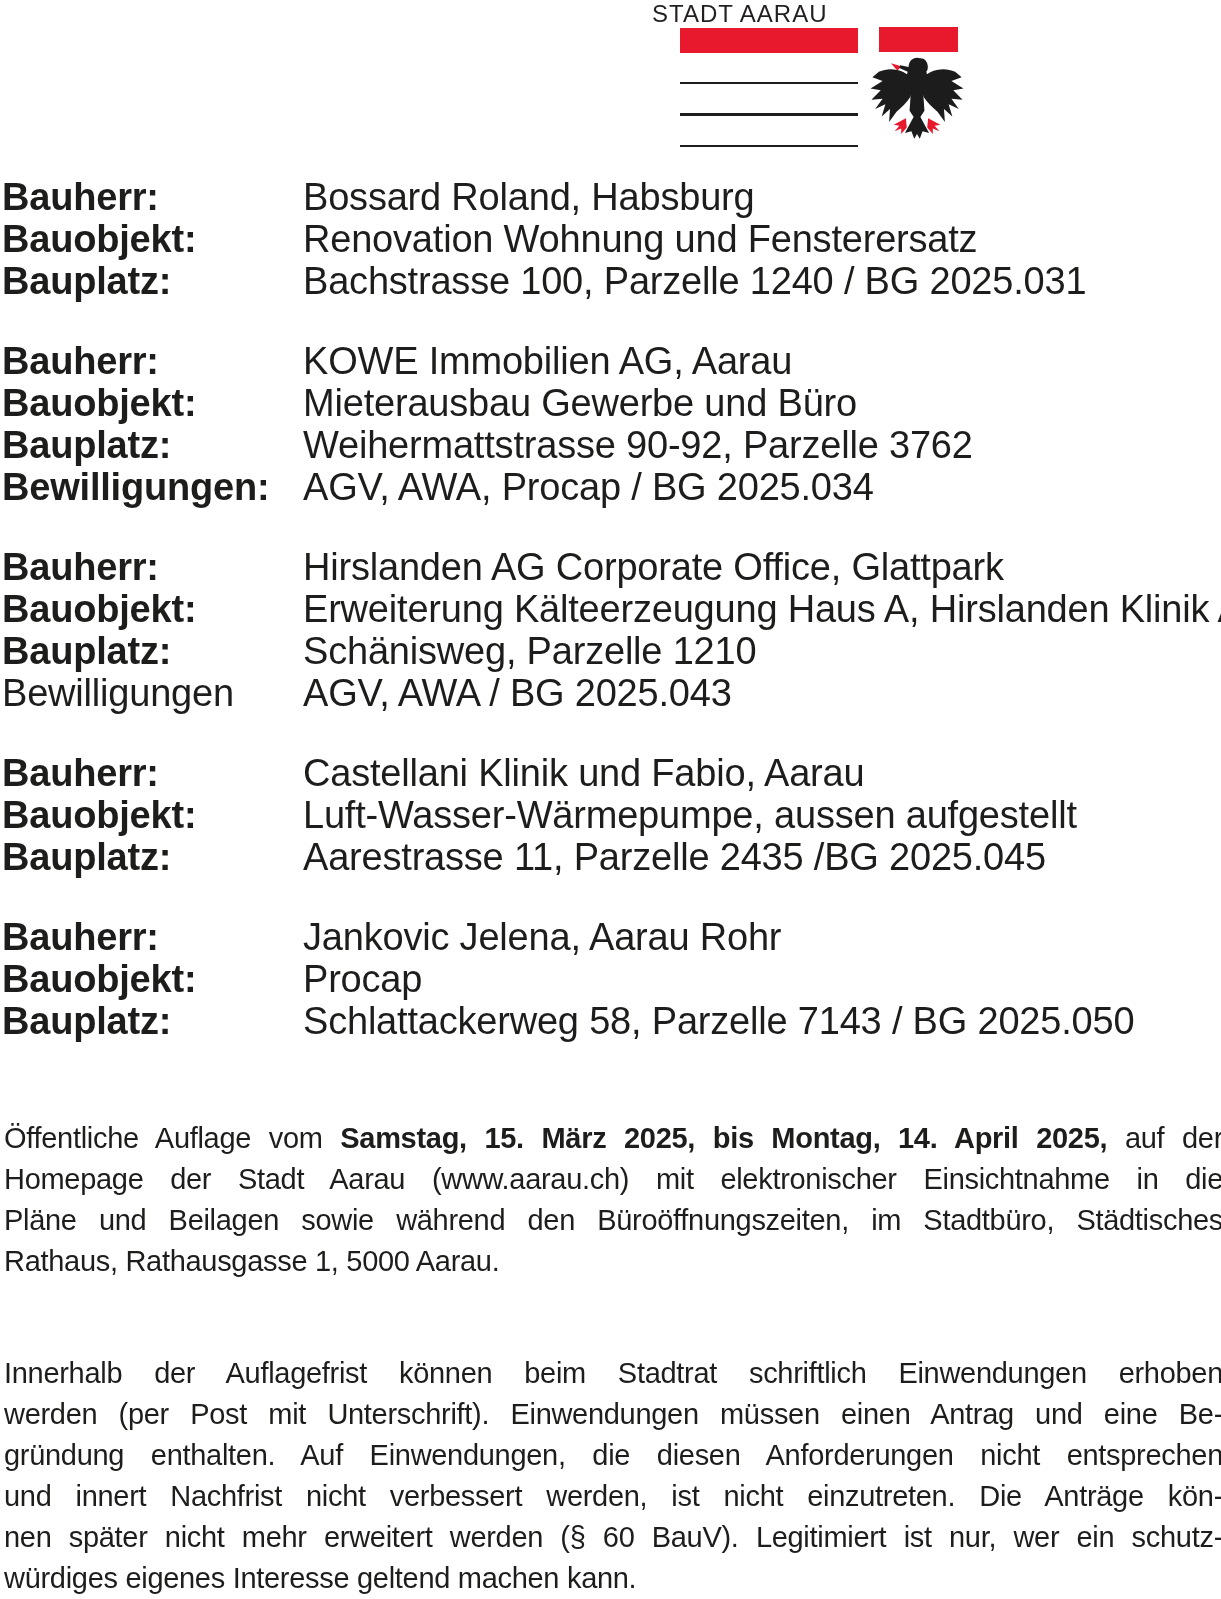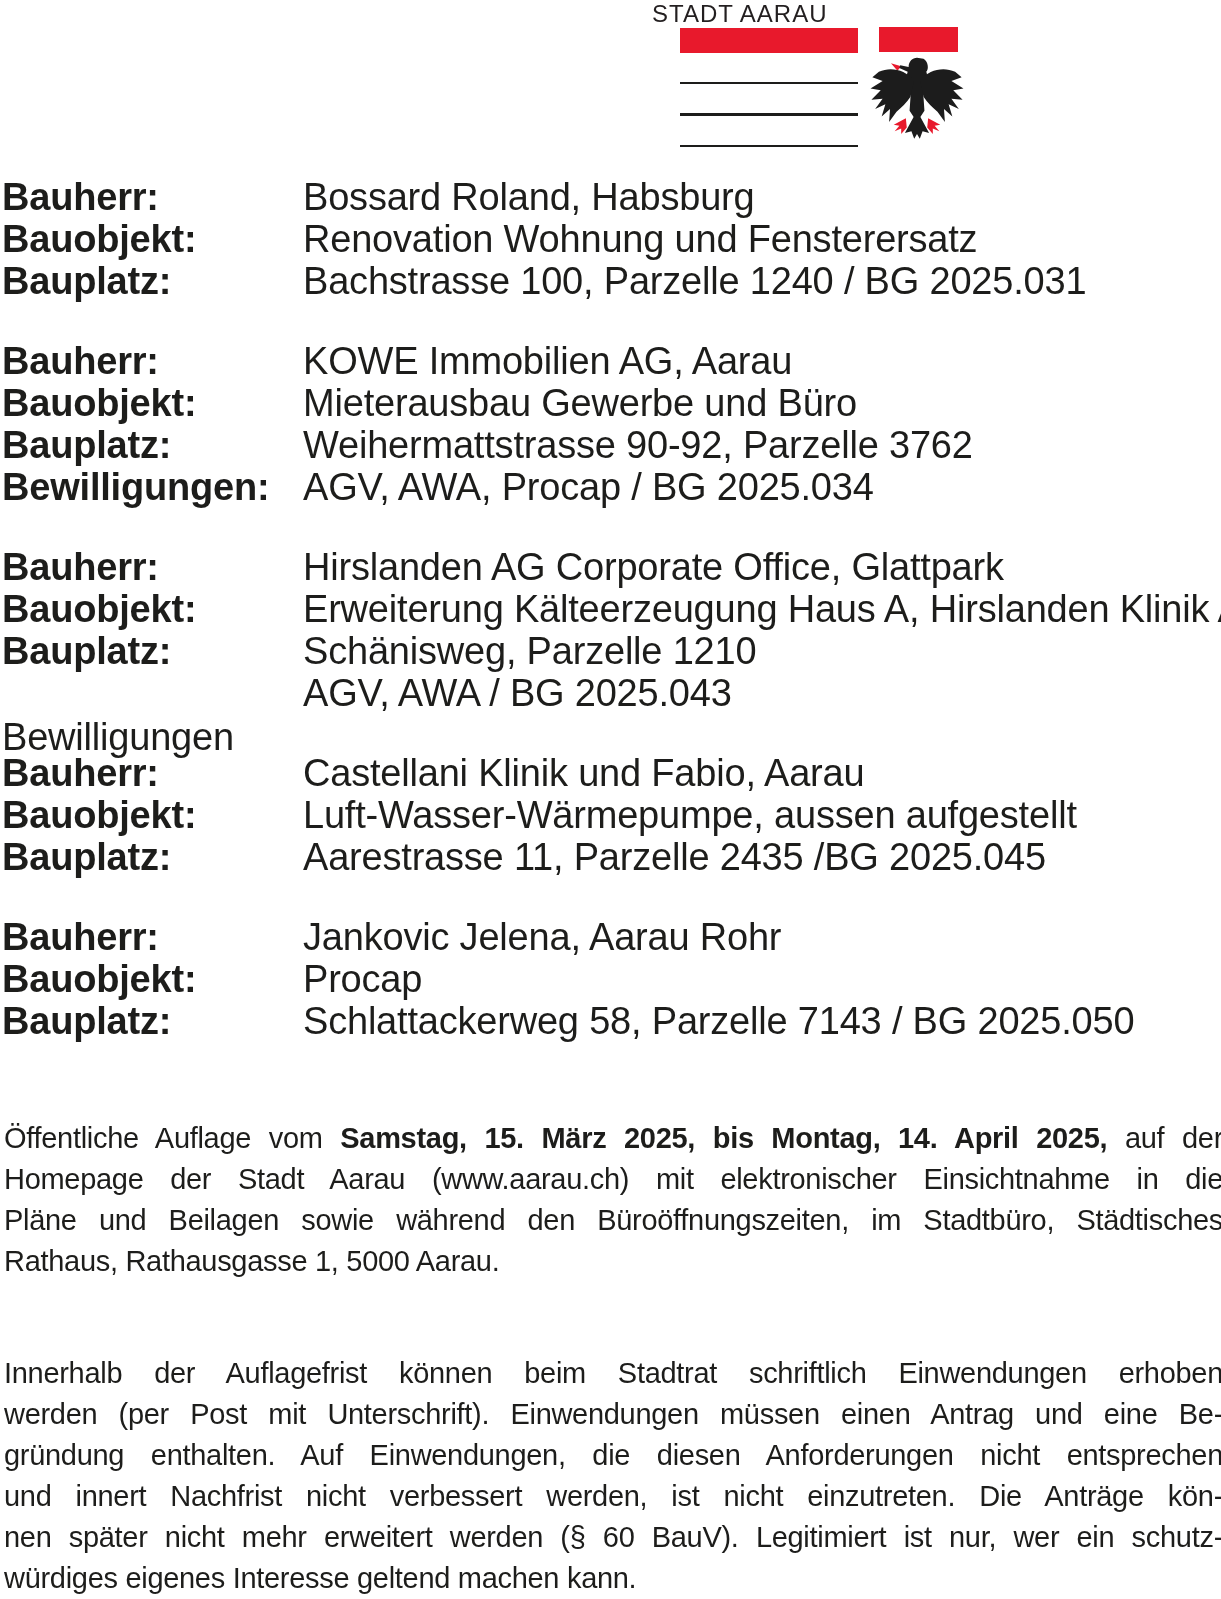--- a/index.html
+++ b/index.html
@@ -29,21 +29,21 @@
   .rule-1 { top: 82px;  height: 2px; }
   .rule-2 { top: 113px; height: 3px; }
   .rule-3 { top: 145px; height: 2px; }
   .eagle { position: absolute; left: 870px; top: 55px; width: 94px; height: 93px; }
 
   
   .permits { margin-top: 28px; padding-left: 2px; }
   .permit-block + .permit-block { margin-top: 38px; }
   .permit-row { display: flex; height: 42px; line-height: 42px; font-size: 38px; letter-spacing: -0.2px; gap: 31px; }
   .permit-label { flex: none; width: 270px; font-weight: bold; white-space: nowrap; }
-  .permit-row.plain .permit-label { font-weight: normal; margin-top: 44px; }
+  .permit-row.plain .permit-label { font-weight: normal; }
   .permit-value { flex: 1; white-space: nowrap; }
 
   
   .para { width: 1219px; padding-left: 2px; font-size: 29px; letter-spacing: -0.3px; }
   .para-auflage { margin-top: 76px; }
   .para-einwendungen { margin-top: 71px; }
   .jline { height: 41px; line-height: 41px; overflow: hidden; text-align: justify; }
   .jline:not(.last)::after { content: ""; display: inline-block; width: 100%; height: 0; }
   .jline.last { text-align: left; }
   .jline b { font-weight: bold; }

